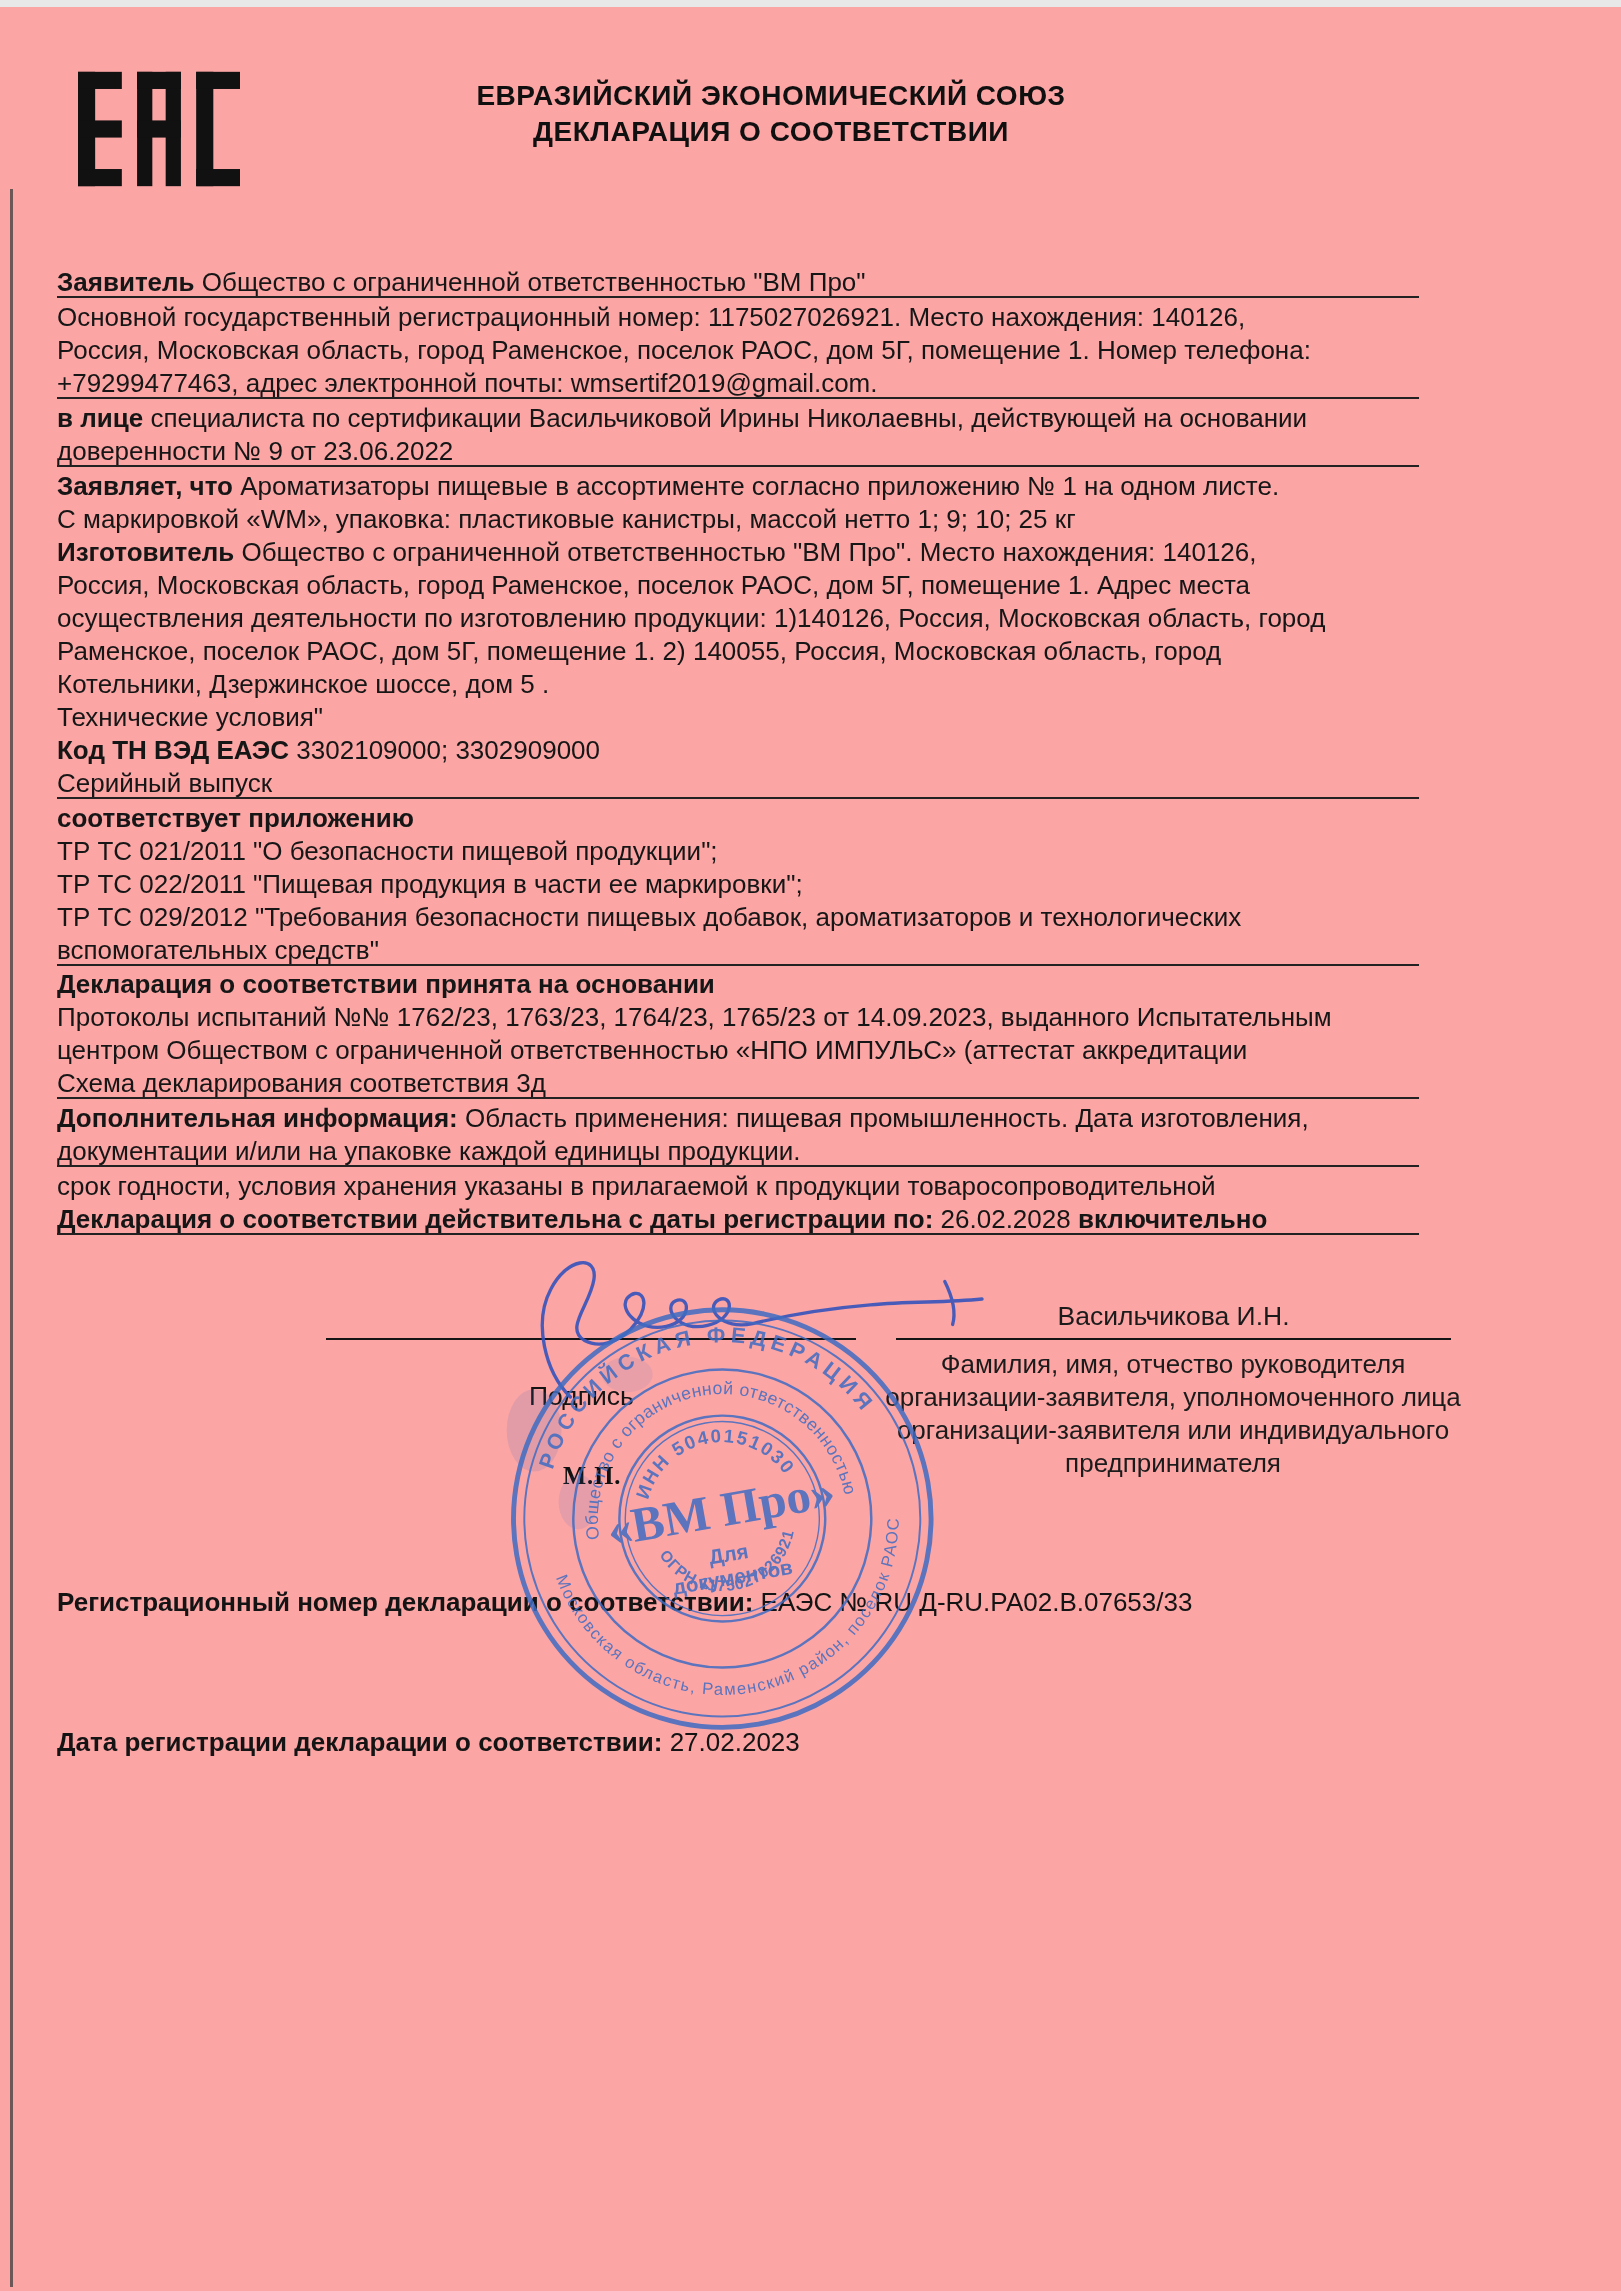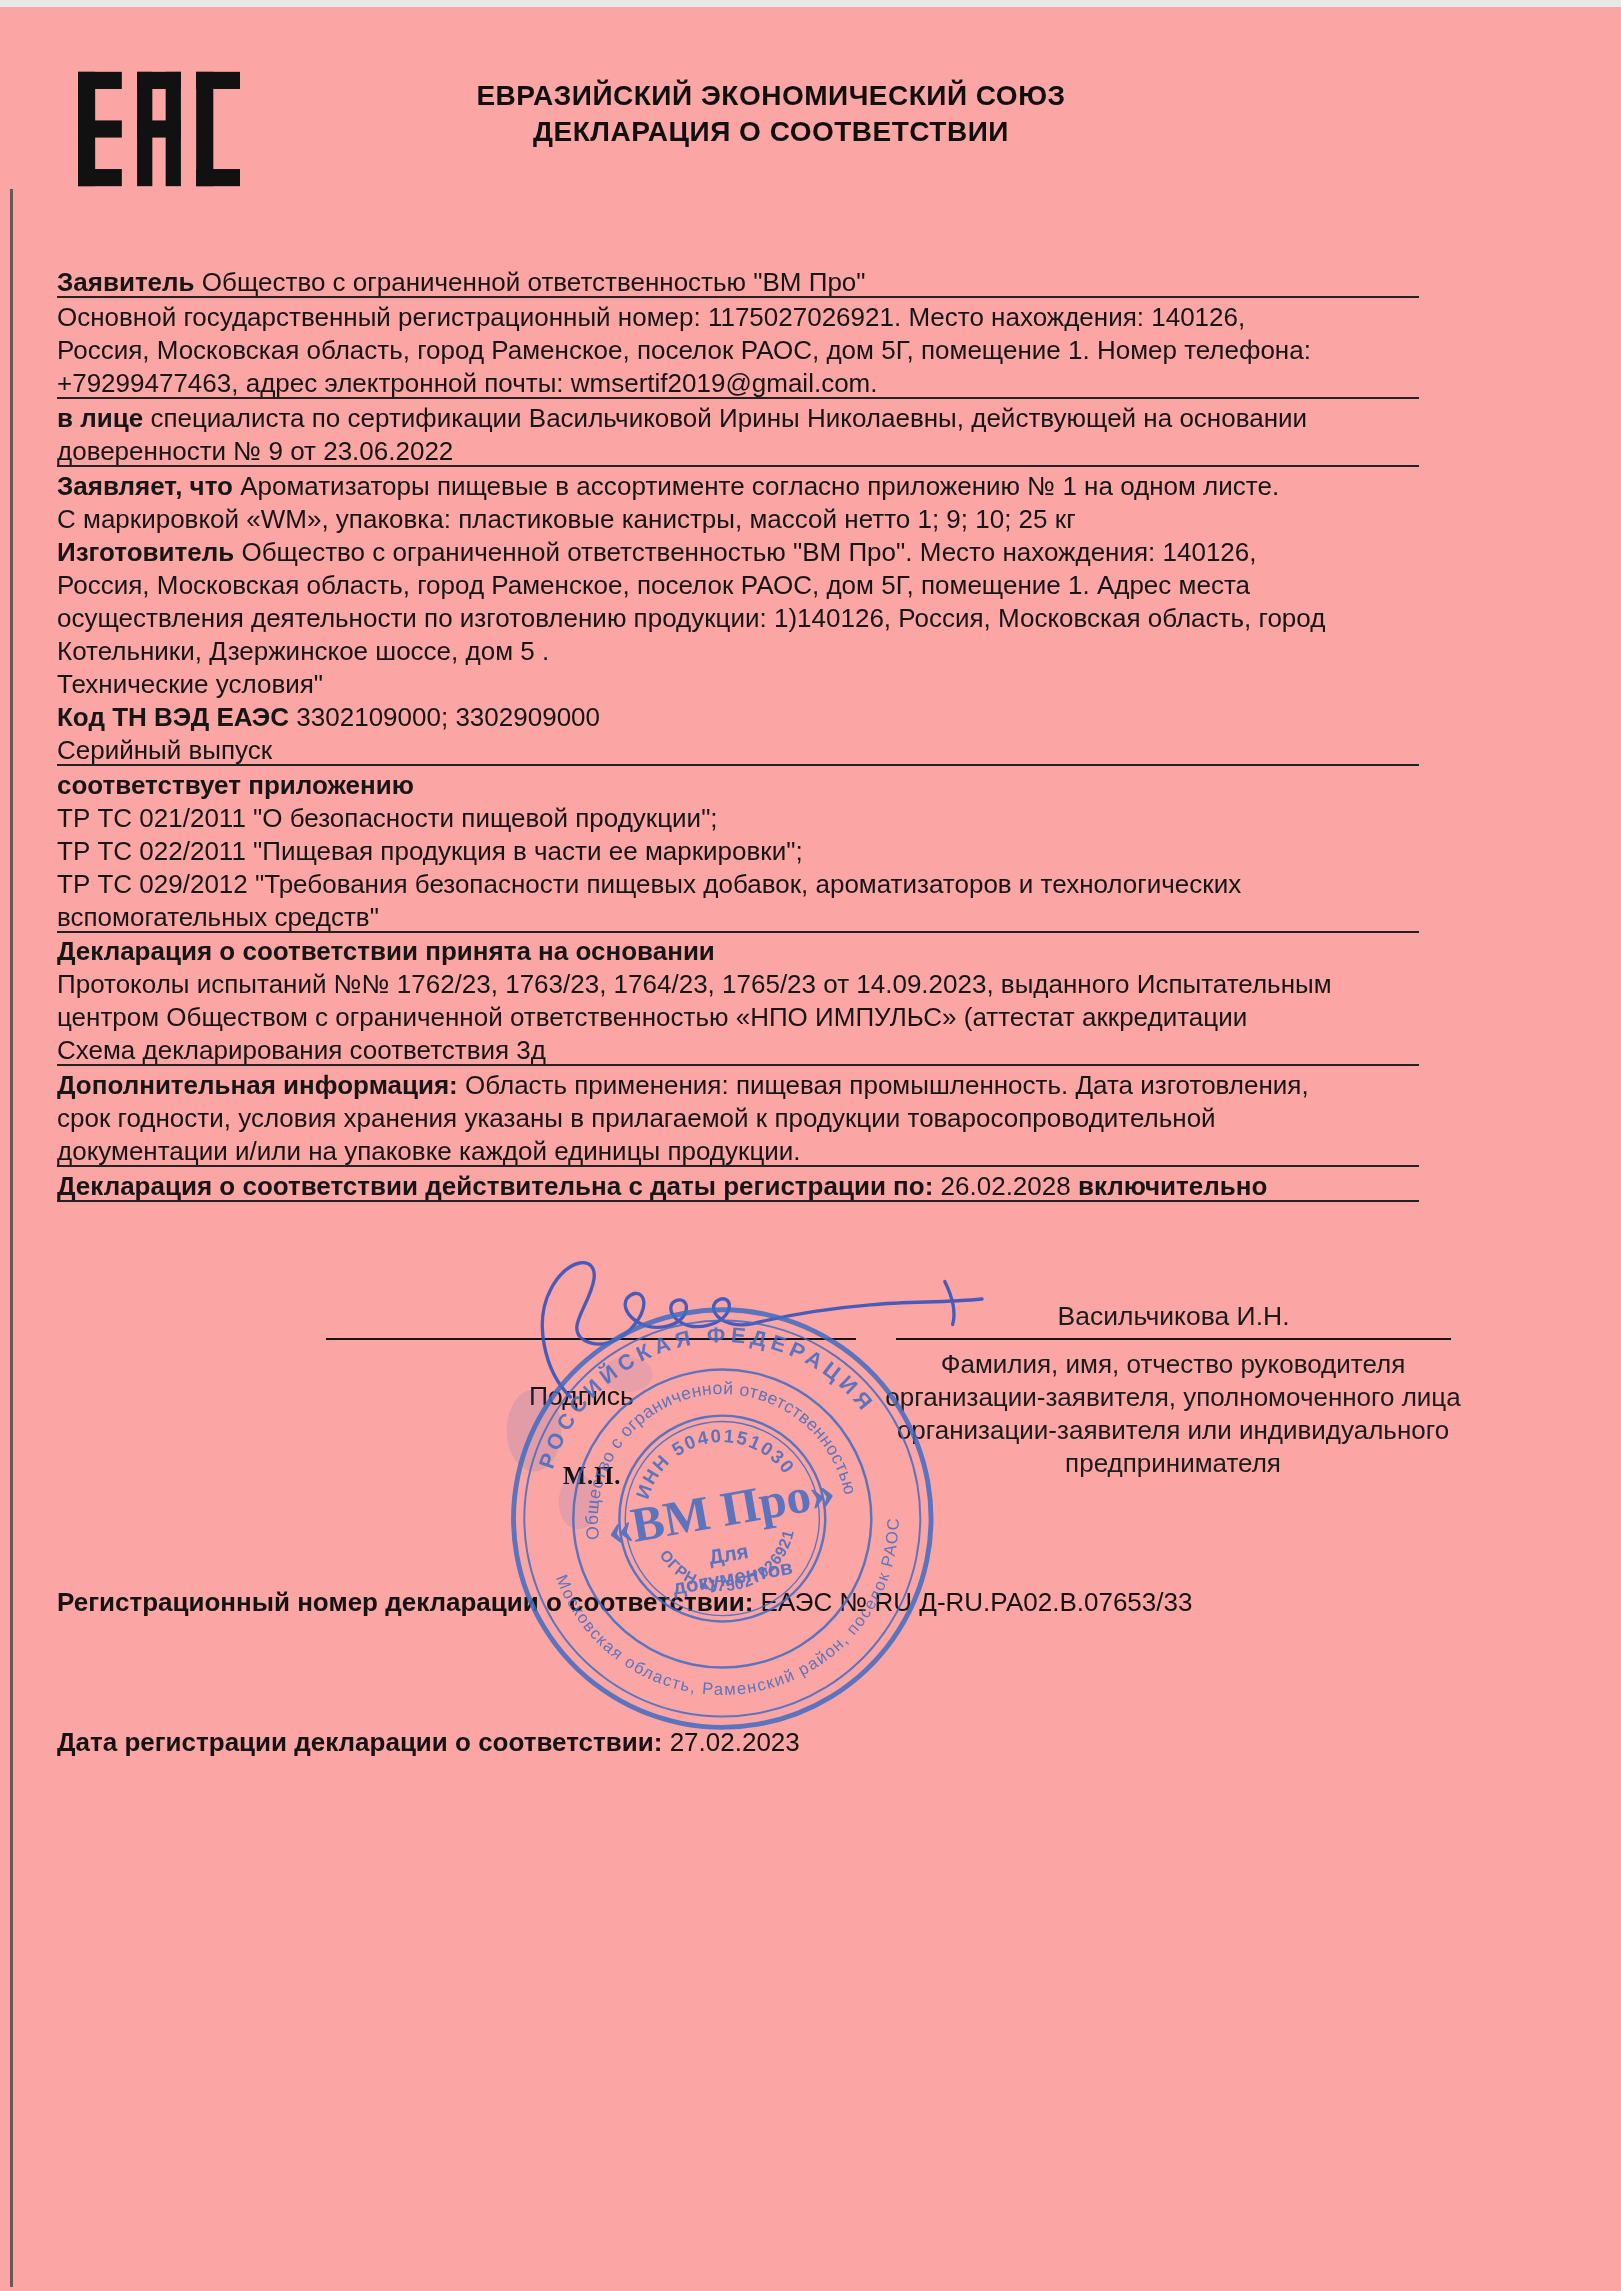--- a/index.html
+++ b/index.html
@@ -99,36 +99,37 @@
       <div class="bline"><span>Основной государственный регистрационный номер: 1175027026921. Место нахождения: 140126,</span></div>
       <div class="bline"><span>Россия, Московская область, город Раменское, поселок  РАОС, дом 5Г, помещение 1. Номер телефона:</span></div>
       <div class="bline rule"><span>+79299477463, адрес электронной почты: wmsertif2019@gmail.com.</span></div>
       <div class="bline"><span class="b">в лице </span><span>специалиста по сертификации Васильчиковой Ирины Николаевны, действующей на основании</span></div>
       <div class="bline rule"><span>доверенности № 9 от  23.06.2022</span></div>
       <div class="bline"><span class="b">Заявляет, что </span><span>Ароматизаторы пищевые в ассортименте согласно приложению № 1 на одном листе.</span></div>
       <div class="bline"><span>С маркировкой «WM»,  упаковка: пластиковые канистры, массой нетто 1; 9; 10; 25 кг</span></div>
       <div class="bline"><span class="b">Изготовитель </span><span>Общество с ограниченной ответственностью "ВМ Про". Место нахождения: 140126,</span></div>
       <div class="bline"><span>Россия, Московская область, город Раменское, поселок  РАОС, дом 5Г, помещение 1. Адрес места</span></div>
       <div class="bline"><span>осуществления деятельности по изготовлению продукции: 1)140126, Россия, Московская область, город</span></div>
+      <div class="bline"><span>Раменское, поселок РАОС, дом 5Г, помещение 1. 2) 140055, Россия, Московская область, город</span></div>
       <div class="bline"><span>Котельники, Дзержинское шоссе, дом 5 .</span></div>
       <div class="bline"><span>Технические условия"</span></div>
       <div class="bline"><span class="b">Код ТН ВЭД ЕАЭС </span><span>3302109000; 3302909000</span></div>
       <div class="bline rule"><span>Серийный выпуск</span></div>
       <div class="bline"><span class="b">соответствует приложению</span></div>
       <div class="bline"><span>ТР ТС 021/2011 "О безопасности пищевой продукции";</span></div>
       <div class="bline"><span>ТР ТС 022/2011 "Пищевая продукция в части ее маркировки";</span></div>
       <div class="bline"><span>ТР ТС 029/2012 "Требования безопасности пищевых добавок, ароматизаторов и технологических</span></div>
       <div class="bline rule"><span>вспомогательных средств"</span></div>
       <div class="bline"><span class="b">Декларация о соответствии принята на основании</span></div>
       <div class="bline"><span>Протоколы испытаний №№ 1762/23, 1763/23, 1764/23, 1765/23 от 14.09.2023, выданного Испытательным</span></div>
       <div class="bline"><span>центром Обществом с ограниченной ответственностью «НПО ИМПУЛЬС» (аттестат аккредитации</span></div>
       <div class="bline rule"><span>Схема декларирования соответствия 3д</span></div>
       <div class="bline"><span class="b">Дополнительная информация: </span><span>Область применения: пищевая промышленность. Дата изготовления,</span></div>
+      <div class="bline rule"><span>документации и/или на упаковке каждой единицы продукции.</span></div>
       <div class="bline"><span>срок годности, условия хранения указаны в прилагаемой к продукции товаросопроводительной</span></div>
-      <div class="bline rule"><span>документации и/или на упаковке каждой единицы продукции.</span></div>
       <div class="bline rule"><span class="b">Декларация о соответствии действительна с даты регистрации по: </span><span>26.02.2028 </span><span class="b">включительно</span></div>
     </div>
 
   <div class="sig-line sig-line-left"></div>
   <div class="sig-line sig-line-right"></div>
 
   <div class="signer-name">Васильчикова И.Н.</div>
   <div class="signer-caption">
       <div>Фамилия, имя, отчество руководителя</div>
       <div>организации-заявителя, уполномоченного лица</div>

